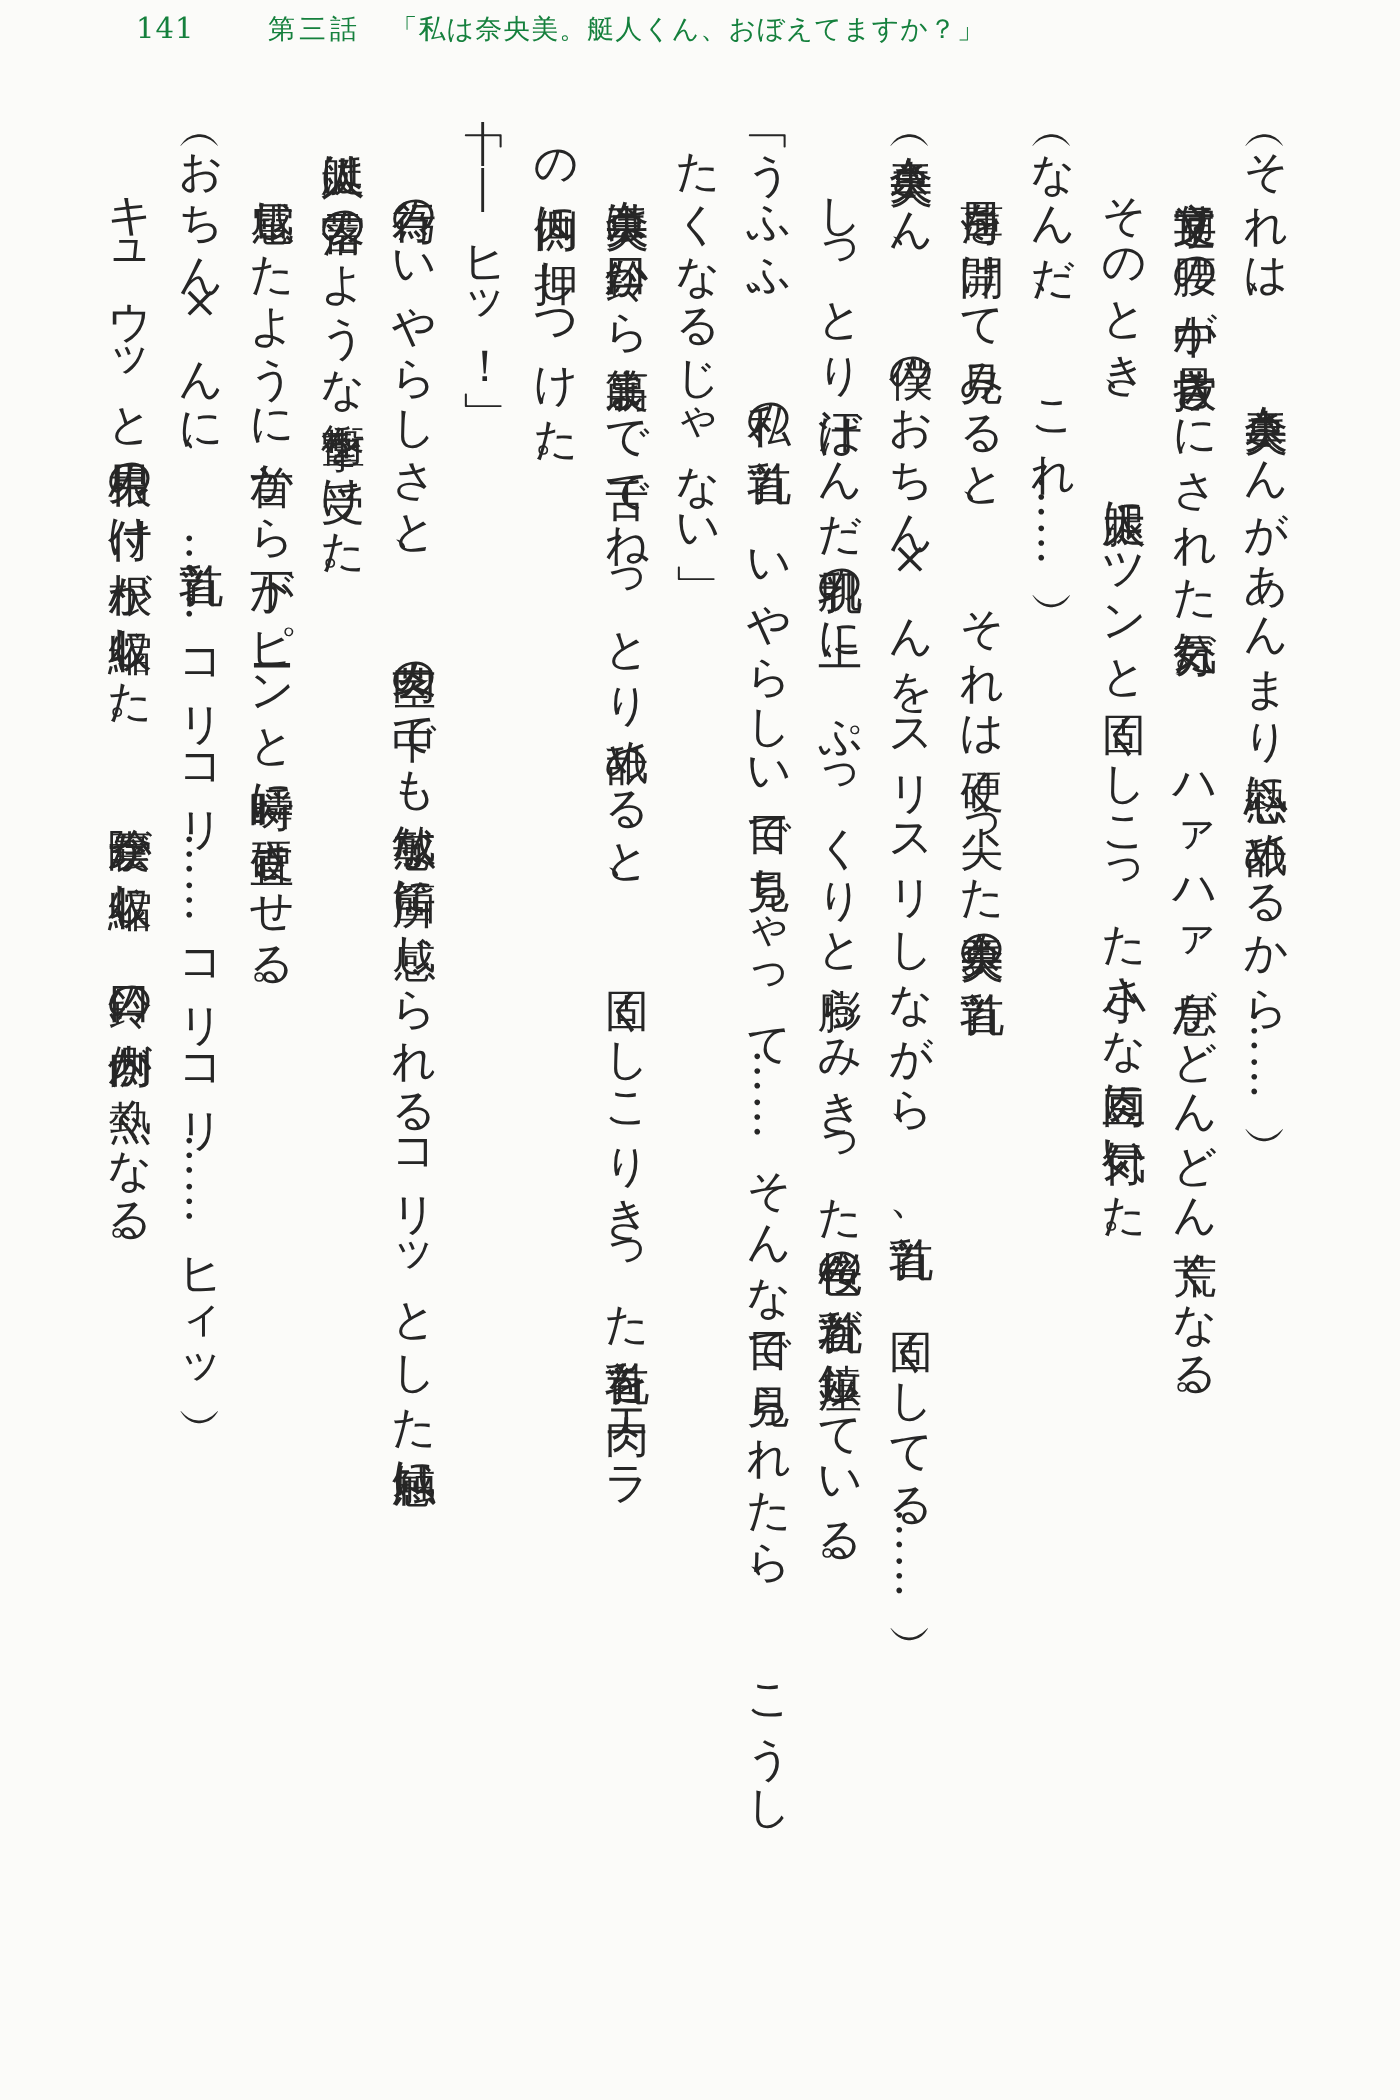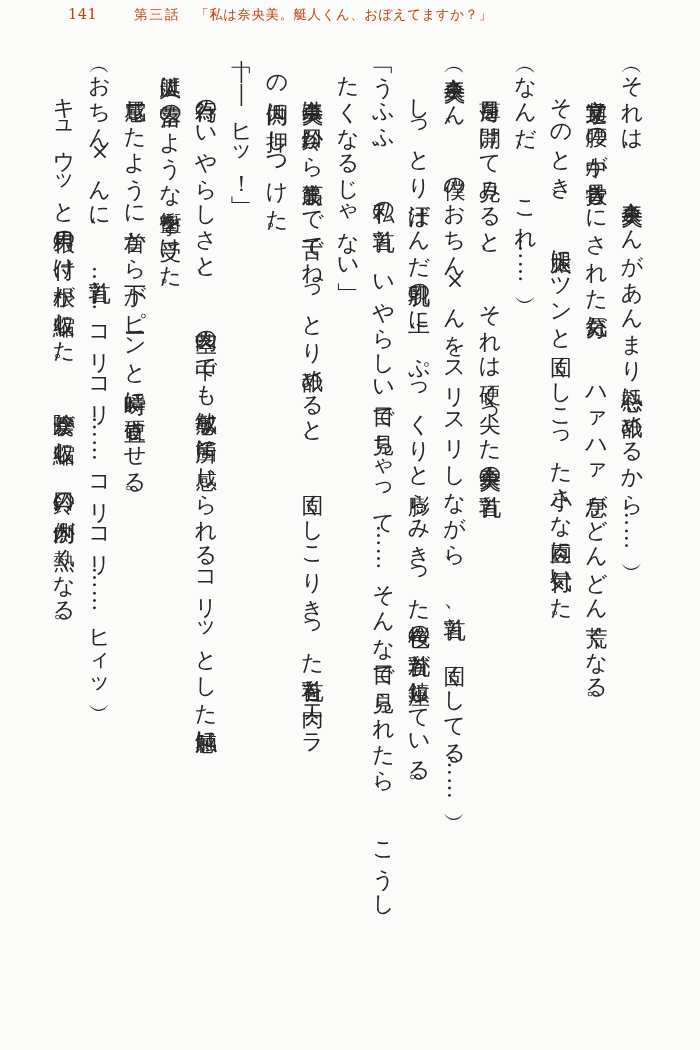--- a/index.html
+++ b/index.html
@@ -18,21 +18,21 @@
     position: relative;
     width: 700px;
     height: 1050px;
   }
   
   .page-header {
     position: absolute;
     top: 6px;
     left: 68px;
     font-size: 13.5px;
-    color: #c2410c;
+    color: #15803d;
     white-space: nowrap;
     letter-spacing: 0.5px;
   }
   .page-num {
     display: inline-block;
     margin-right: 32px;
     font-size: 14.5px;
   }
   .chapter {
     display: inline-block;

